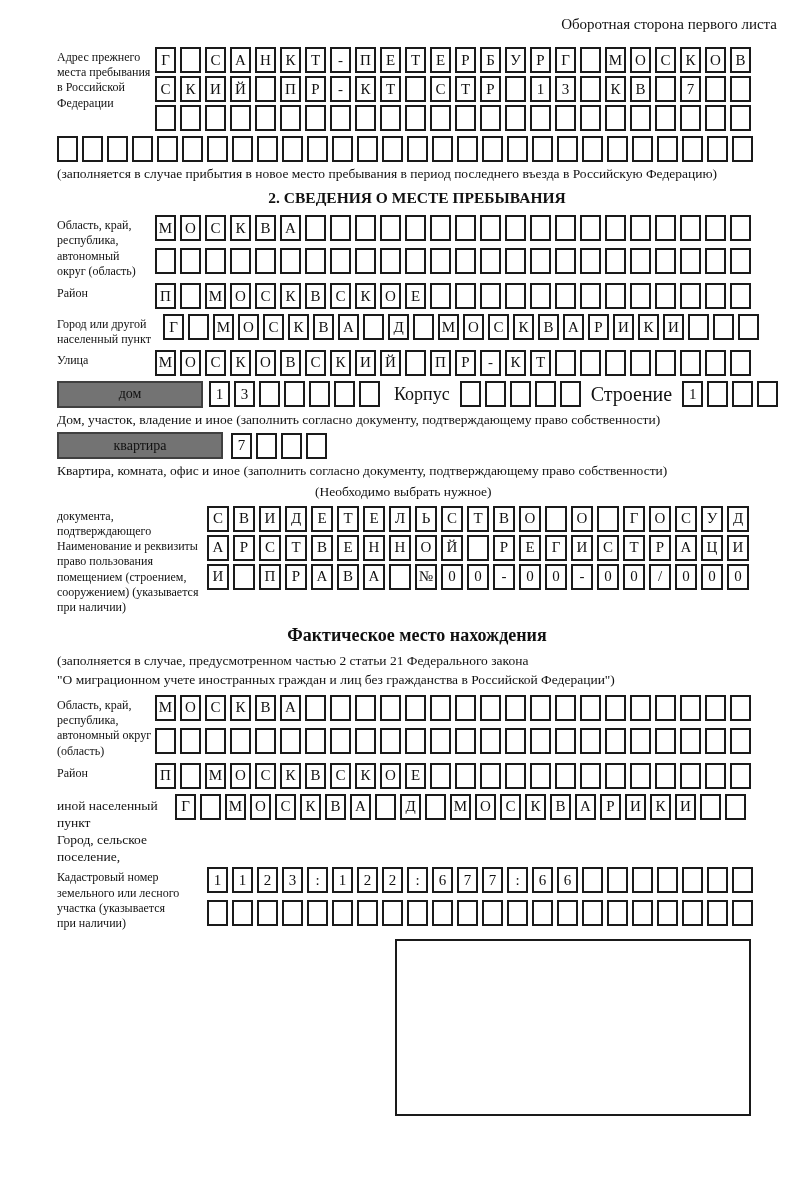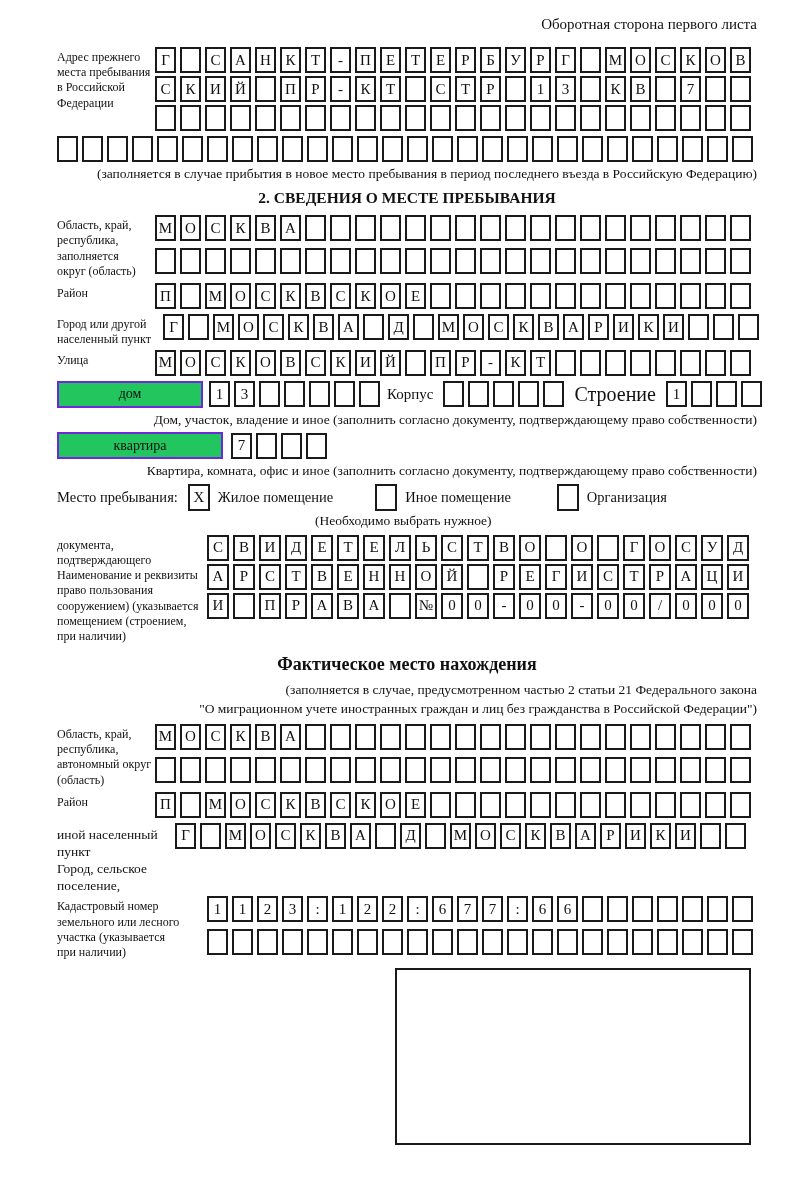--- a/index.html
+++ b/index.html
@@ -1,32 +1,32 @@
 <!DOCTYPE html>
 <html><head>
 <meta charset="utf-8">
 <style>
   html,body{margin:0;padding:0;background:#fff;}
   body{width:800px;height:1180px;font-family:"Liberation Serif","DejaVu Serif",serif;color:#111;overflow:hidden;}
-  .page{box-sizing:border-box;width:800px;height:1180px;padding:16px 43px 0 57px;}
+  .page{box-sizing:border-box;width:800px;height:1180px;padding:16px 23px 0 57px;}
   .hdr-note{text-align:right;font-size:15px;margin-bottom:14px;}
   .fr{display:flex;align-items:flex-start;}
   .lbl{flex:none;font-size:12px;line-height:1.27;padding-top:3px;}
   .w98{width:98px;}.w106{width:106px;}.w118{width:118px;}.w150{width:150px;}
   .rows{flex:1;}
   .row{display:flex;margin-bottom:3px;}
   .row.gap7{margin-bottom:7px;}
   .cell{flex:none;width:21px;height:26px;box-sizing:border-box;border:2px solid #1a1a1a;margin-right:4px;
         display:flex;align-items:center;justify-content:center;font-size:15px;background:#fff;}
   .cells-doc .cell{width:22px;}
   .inline-row{display:flex;align-items:center;margin-bottom:3px;}
-  .wide-box{box-sizing:border-box;border:2px solid #6d28d9;height:27px;display:flex;align-items:center;
-            justify-content:center;font-size:14px;flex:none;background:#22c55e;}
-  .caption{font-size:13.5px;margin:1px 0 4px 0;line-height:1.3;text-align:right;}
-  .note-c{text-align:right;font-size:13.5px;line-height:1.35;}
+  .wide-box{box-sizing:border-box;border:2px solid #404040;height:27px;display:flex;align-items:center;
+            justify-content:center;font-size:14px;flex:none;background:#737373;}
+  .caption{font-size:13.5px;margin:1px 0 4px 0;line-height:1.3;}
+  .note-c{text-align:left;font-size:13.5px;line-height:1.35;}
   .sec-title{text-align:center;font-weight:bold;font-size:15.5px;margin:6px 0 8px 0;}
   .sub-title{text-align:center;font-weight:bold;font-size:18px;margin:10px 0 6px 0;}
   .chk{width:22px;height:27px;box-sizing:border-box;border:2px solid #1a1a1a;display:flex;align-items:center;
        justify-content:center;font-size:15px;flex:none;background:#fff;}
   .stay{display:flex;align-items:center;font-size:14.5px;margin:4px 0 2px 0;}
   .stay .t{margin:0 10px 0 8px;}
   .hint{font-size:13.5px;margin:0 0 6px 258px;}
   .mark-box{box-sizing:border-box;border:2px solid #1a1a1a;width:356px;height:177px;margin-left:338px;margin-top:6px;}
   .mb2{margin-bottom:2px;}.mb4{margin-bottom:4px;}.mb6{margin-bottom:6px;}
 </style>
@@ -156,21 +156,21 @@
       <span class="cell"></span>
     </div>
   <div class="note-c mb4">(заполняется в случае прибытия в новое место пребывания в период последнего въезда в Российскую Федерацию)</div>
 
   <div class="sec-title">2. СВЕДЕНИЯ О МЕСТЕ ПРЕБЫВАНИЯ</div>
 
   <div class="fr mb2">
     <div class="lbl w98">
         <div>Область, край,</div>
         <div>республика,</div>
-        <div>заполняется</div>
+        <div>автономный</div>
         <div>округ (область)</div>
       </div>
     <div class="rows">
       <div class="row gap7">
           <span class="cell">М</span>
           <span class="cell">О</span>
           <span class="cell">С</span>
           <span class="cell">К</span>
           <span class="cell">В</span>
           <span class="cell">А</span>
@@ -325,21 +325,21 @@
     <div class="wide-box" style="width:146px;margin-right:6px;">дом</div>
     <div class="row" style="margin-bottom:0;">
         <span class="cell">1</span>
         <span class="cell">3</span>
         <span class="cell"></span>
         <span class="cell"></span>
         <span class="cell"></span>
         <span class="cell"></span>
         <span class="cell"></span>
       </div>
-    <span class="t" style="font-size:15px;margin:0 10px 0 3px;">Корпус</span>
+    <span class="t" style="font-size:18px;margin:0 10px 0 10px;">Корпус</span>
     <div class="row" style="margin-bottom:0;">
         <span class="cell"></span>
         <span class="cell"></span>
         <span class="cell"></span>
         <span class="cell"></span>
         <span class="cell"></span>
       </div>
     <span class="t" style="font-size:20px;margin:0 10px 0 6px;text-align:center;">Строение</span>
     <div class="row" style="margin-bottom:0;">
         <span class="cell">1</span>
@@ -354,38 +354,29 @@
     <div class="wide-box" style="width:166px;margin-right:8px;">квартира</div>
     <div class="row" style="margin-bottom:0;">
         <span class="cell">7</span>
         <span class="cell"></span>
         <span class="cell"></span>
         <span class="cell"></span>
       </div>
   </div>
   <div class="caption">Квартира, комната, офис и иное (заполнить согласно документу, подтверждающему право собственности)</div>
 
-  <div class="stay">
-    <span>Место пребывания:</span>
-    <span class="chk" style="margin-left:10px;">X</span>
-    <span class="t" style="margin-right:42px;">Жилое помещение</span>
-    <span class="chk"></span>
-    <span class="t" style="margin-right:46px;">Иное помещение</span>
-    <span class="chk"></span>
-    <span class="t">Организация</span>
-  </div>
   <div class="hint">(Необходимо выбрать нужное)</div>
 
   <div class="fr mb2">
     <div class="lbl w150">
         <div>документа, подтверждающего</div>
         <div>Наименование и реквизиты</div>
         <div>право пользования</div>
+        <div>помещением (строением,</div>
         <div>сооружением) (указывается</div>
-        <div>помещением (строением,</div>
         <div>при наличии)</div>
       </div>
     <div class="rows cells-doc">
       <div class="row">
           <span class="cell">С</span>
           <span class="cell">В</span>
           <span class="cell">И</span>
           <span class="cell">Д</span>
           <span class="cell">Е</span>
           <span class="cell">Т</span>

